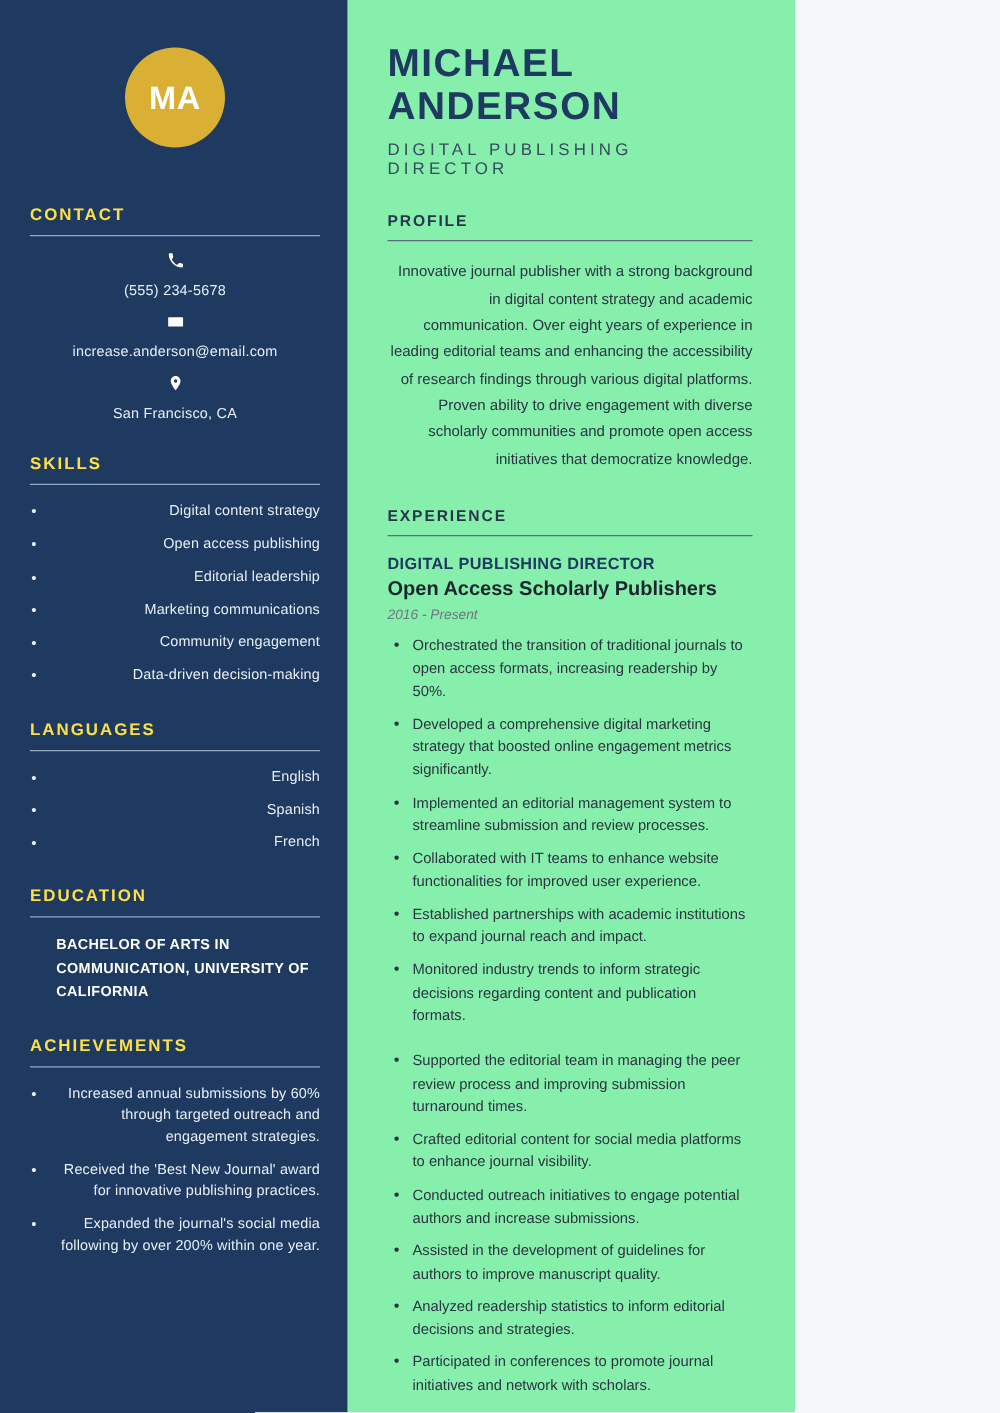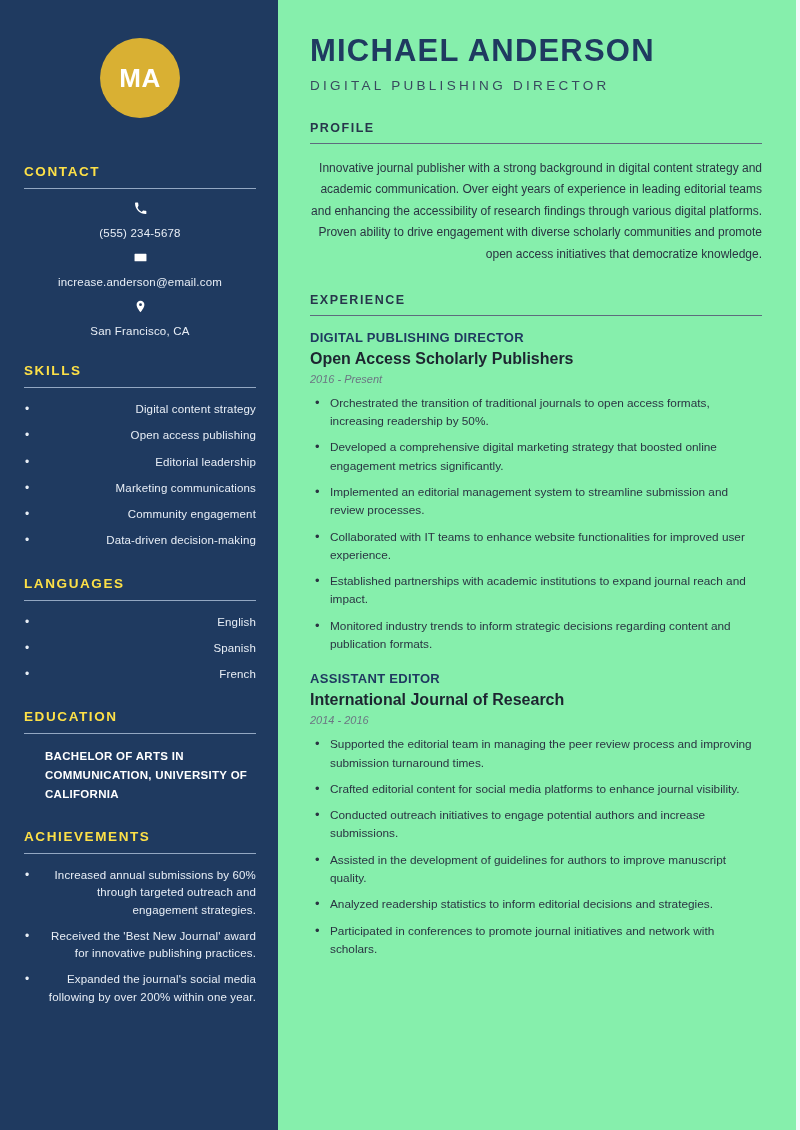--- a/index.html
+++ b/index.html
@@ -6,21 +6,21 @@
 
   html, body {
     width: 800px;
     height: 1130px;
     background: #f4f7f9;
     font-family: "Liberation Sans", sans-serif;
   }
 
   #page {
     position: relative;
-    width: 796px;
+    width: 636px;
     height: 1130px;
     background: #f4f7f9;
     display: flex;
     overflow: hidden;
   }
 
   
   #sidebar {
     width: 278px;
     min-width: 278px;
@@ -302,25 +302,20 @@
       </div>
       <ul class="exp-list">
         <li>Orchestrated the transition of traditional journals to open access formats, increasing readership by 50%.</li>
         <li>Developed a comprehensive digital marketing strategy that boosted online engagement metrics significantly.</li>
         <li>Implemented an editorial management system to streamline submission and review processes.</li>
         <li>Collaborated with IT teams to enhance website functionalities for improved user experience.</li>
         <li>Established partnerships with academic institutions to expand journal reach and impact.</li>
         <li>Monitored industry trends to inform strategic decisions regarding content and publication formats.</li>
       </ul>
 
-      <div class="exp-entry">
-        <div class="exp-role">ASSISTANT EDITOR</div>
-        <div class="exp-company">International Journal of Research</div>
-        <div class="exp-dates">2014 - 2016</div>
-      </div>
       <ul class="exp-list">
         <li>Supported the editorial team in managing the peer review process and improving submission turnaround times.</li>
         <li>Crafted editorial content for social media platforms to enhance journal visibility.</li>
         <li>Conducted outreach initiatives to engage potential authors and increase submissions.</li>
         <li>Assisted in the development of guidelines for authors to improve manuscript quality.</li>
         <li>Analyzed readership statistics to inform editorial decisions and strategies.</li>
         <li>Participated in conferences to promote journal initiatives and network with scholars.</li>
       </ul>
     </section>
 

